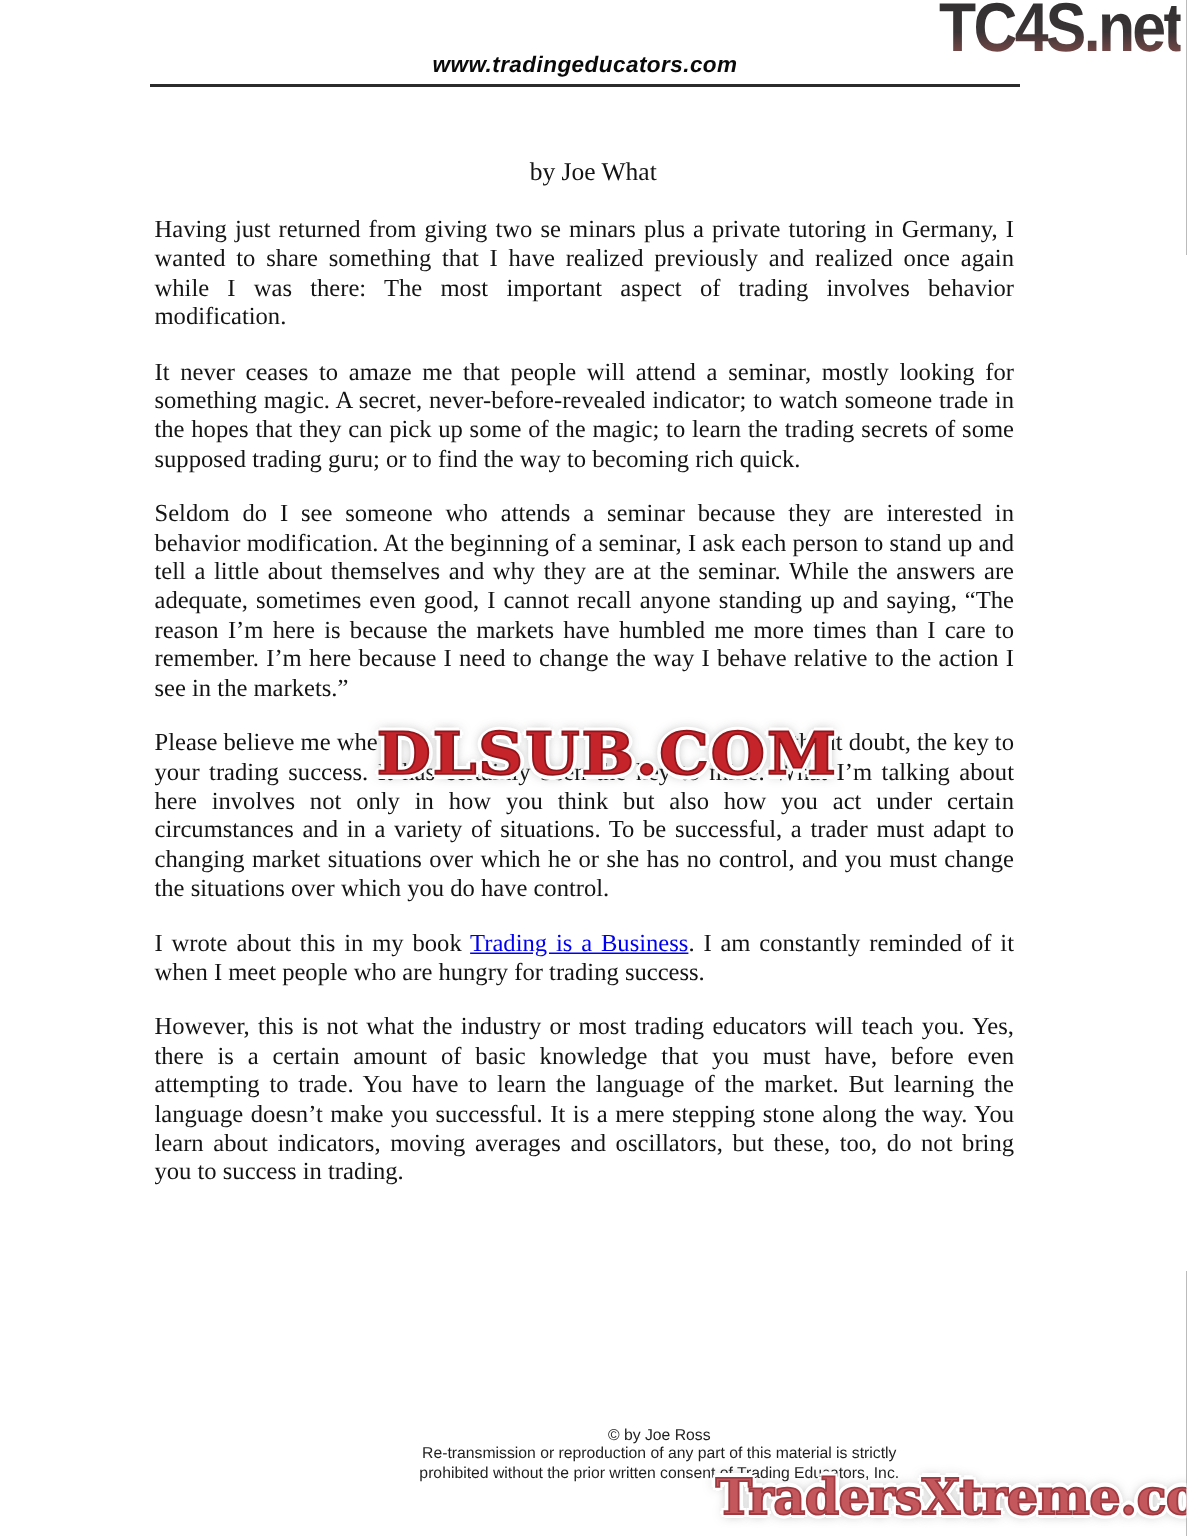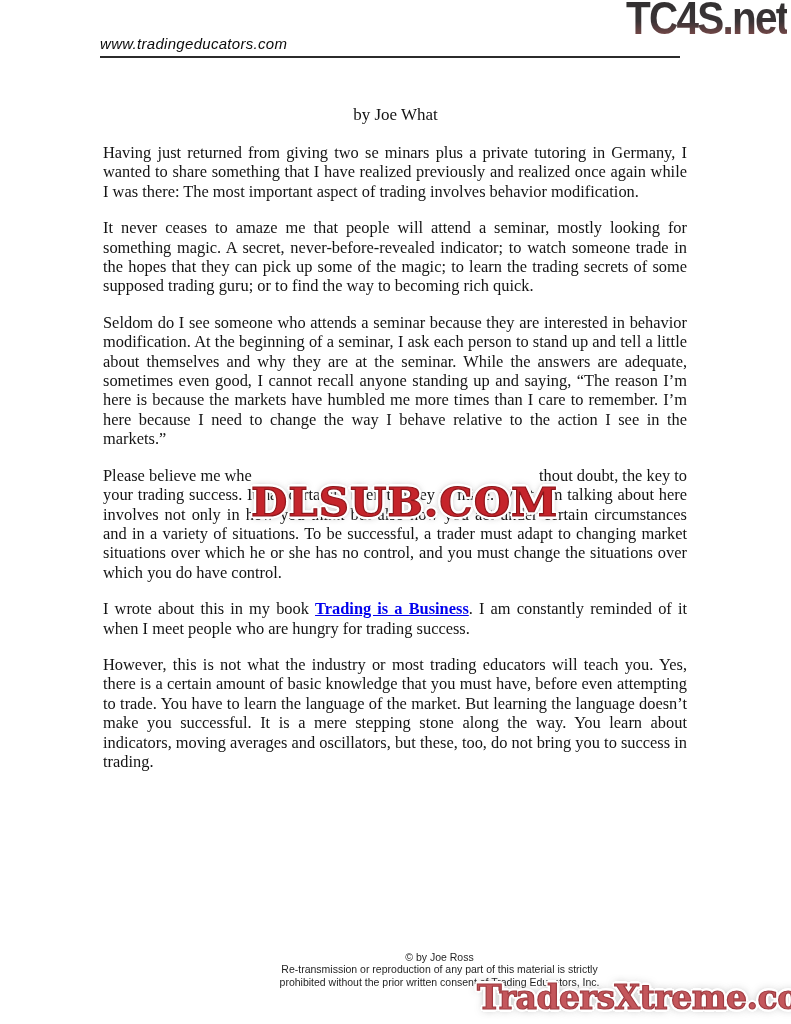--- a/index.html
+++ b/index.html
@@ -29,23 +29,24 @@
     -webkit-background-clip: text;
     background-clip: text;
     color: transparent;
     line-height: 1.08;
   }
   .site-url {
     position: absolute;
     top: 35px;
     left: 100px;
     width: 580px;
+    text-align: center;
     font-family: "Liberation Sans", sans-serif;
     font-style: italic;
-    font-weight: normal;
+    font-weight: bold;
     font-size: 15px;
     color: #0a0a0a;
     letter-spacing: 0.3px;
   }
   .header-rule {
     position: absolute;
     top: 56px;
     left: 100px;
     width: 580px;
     height: 2px;
@@ -66,32 +67,32 @@
     font-weight: bold;
     line-height: 23px;
   }
   .byline {
     text-align: center;
     font-size: 17px;
     line-height: 21px;
     margin: 0 0 18px 0;
   }
   .content p {
-    margin: 0 1px 17px 0;
+    margin: 0 12px 17px 0;
     font-size: 16.4px;
     line-height: 19.4px;
     text-align: justify;
   }
   .p4-line1 {
     display: flex;
     justify-content: space-between;
   }
   a.book-link {
     color: var(--link_blue, #0000ee);
-    font-weight: bold;
+    font-weight: normal;
     text-decoration: underline;
   }
 
   
   .wm {
     position: absolute;
     font-family: "DejaVu Serif", serif;
     font-weight: bold;
     white-space: nowrap;
     z-index: 5;

